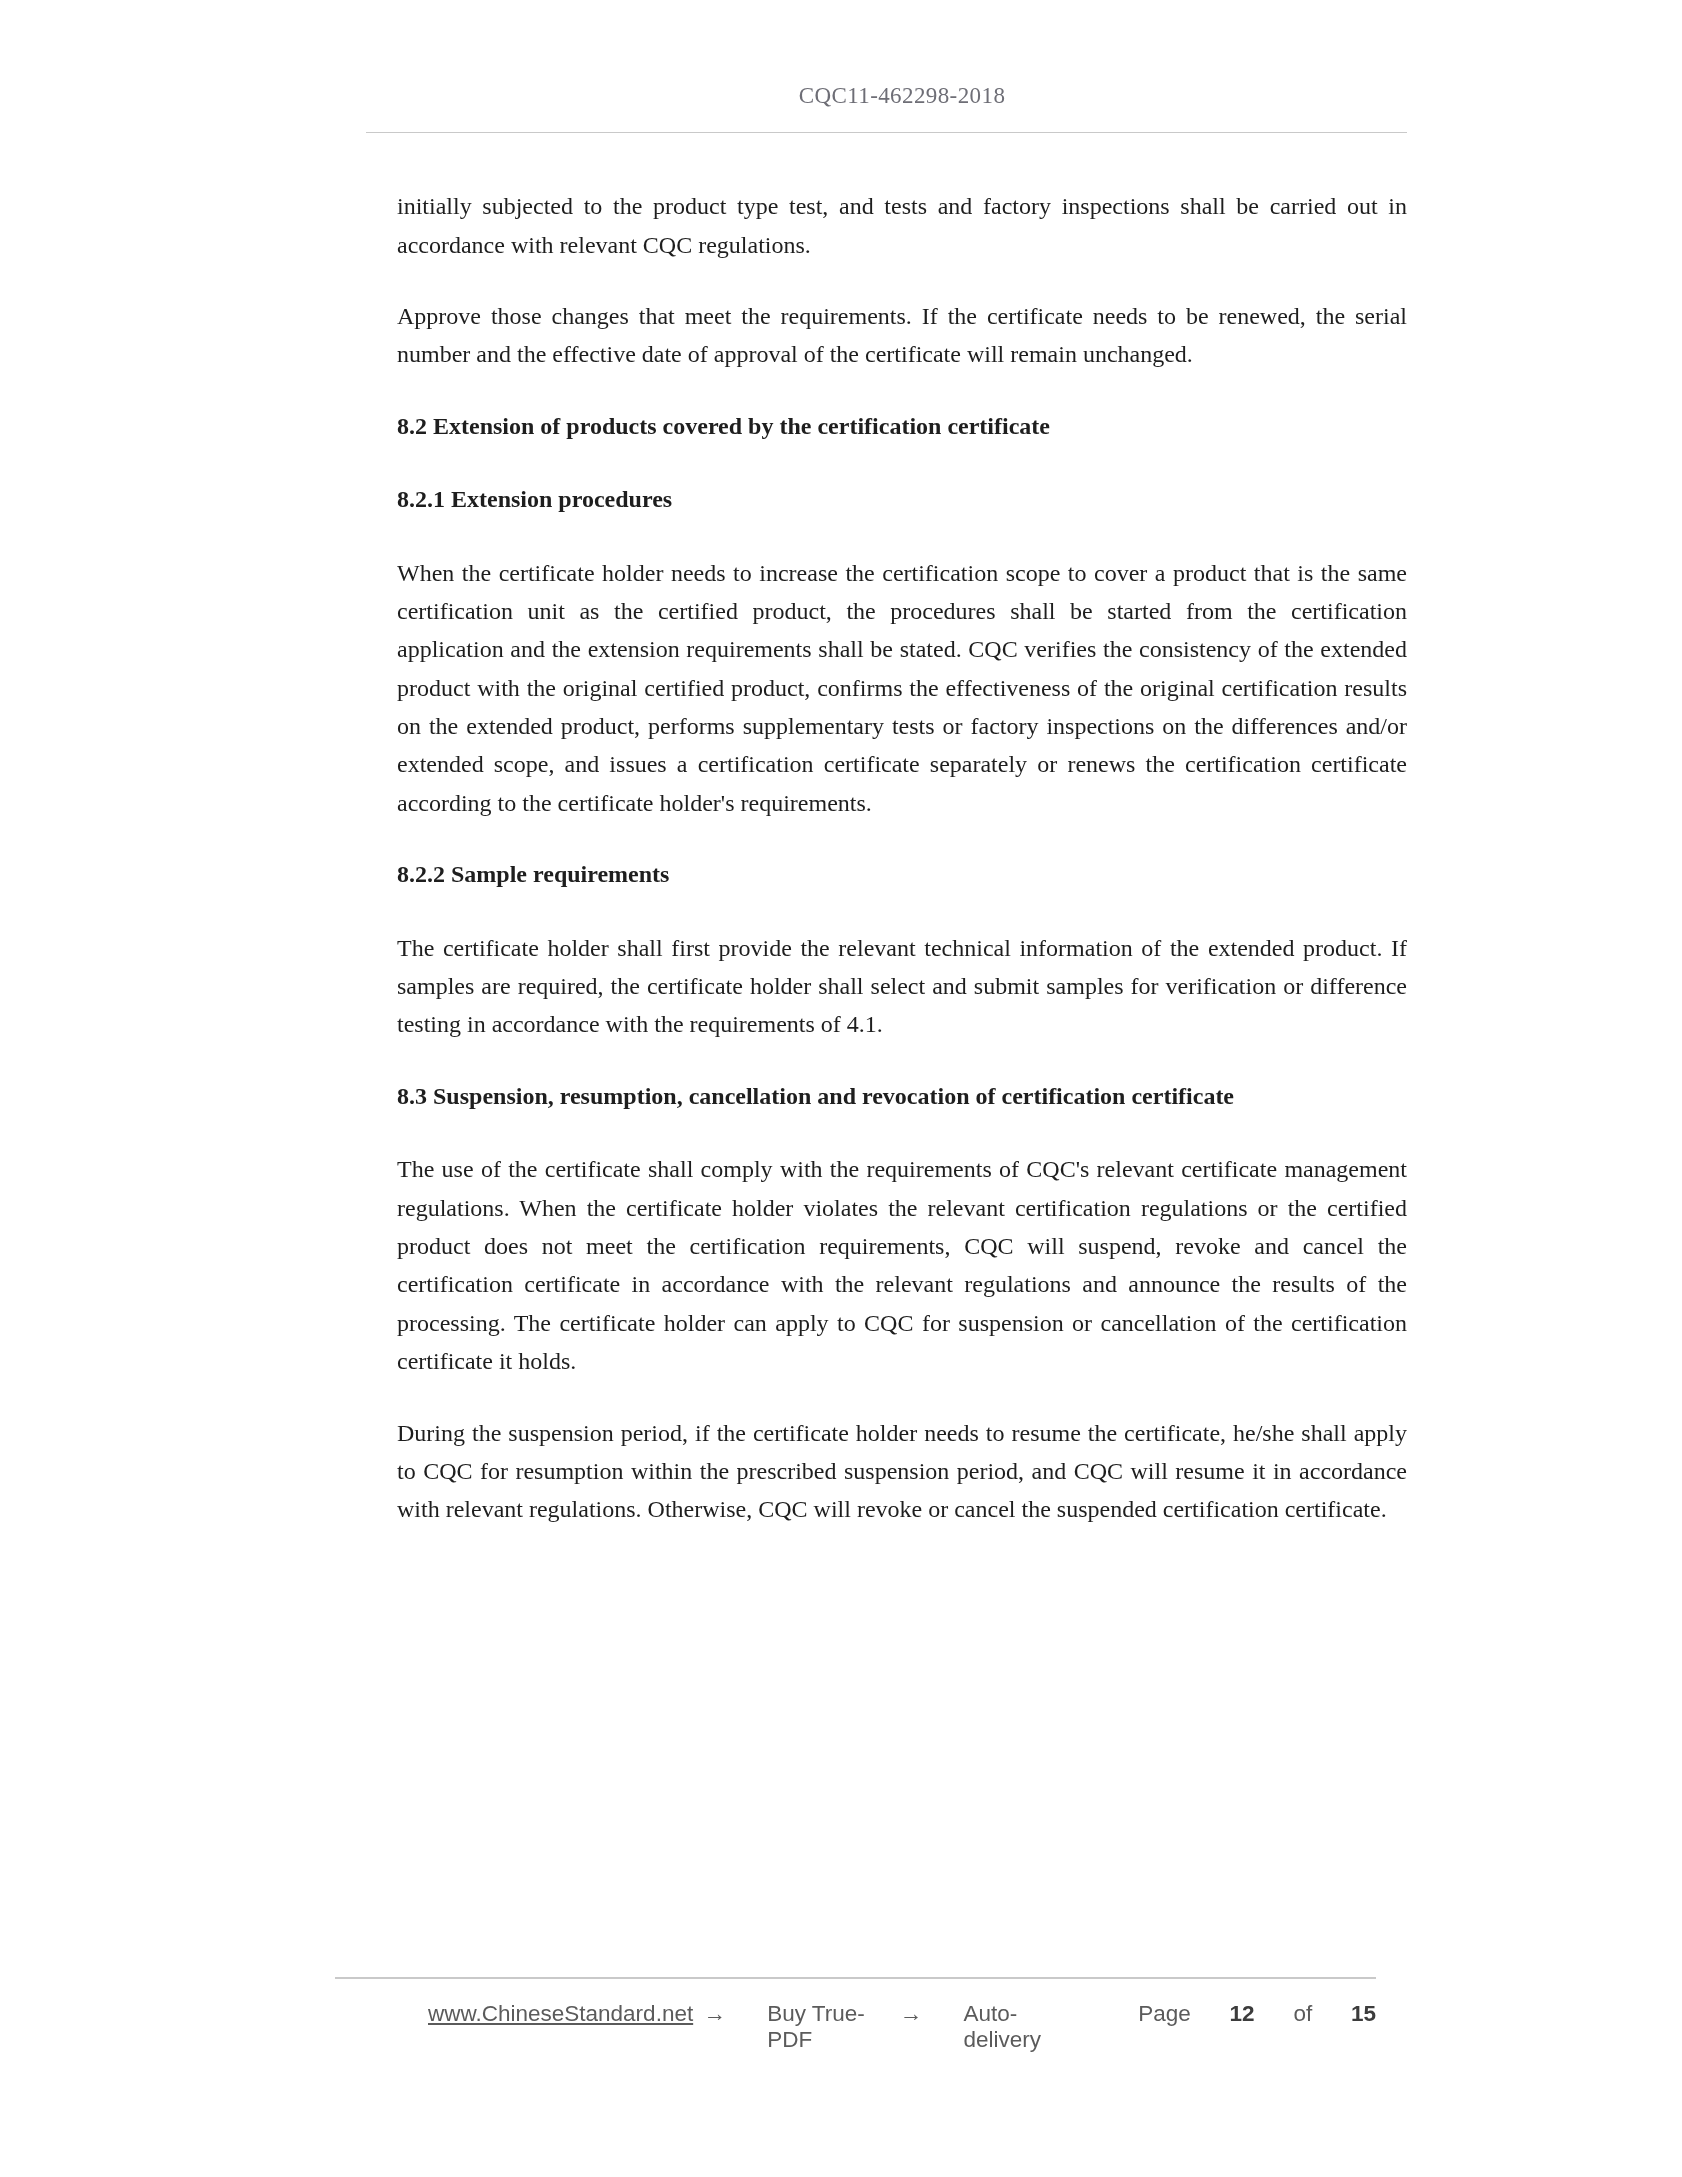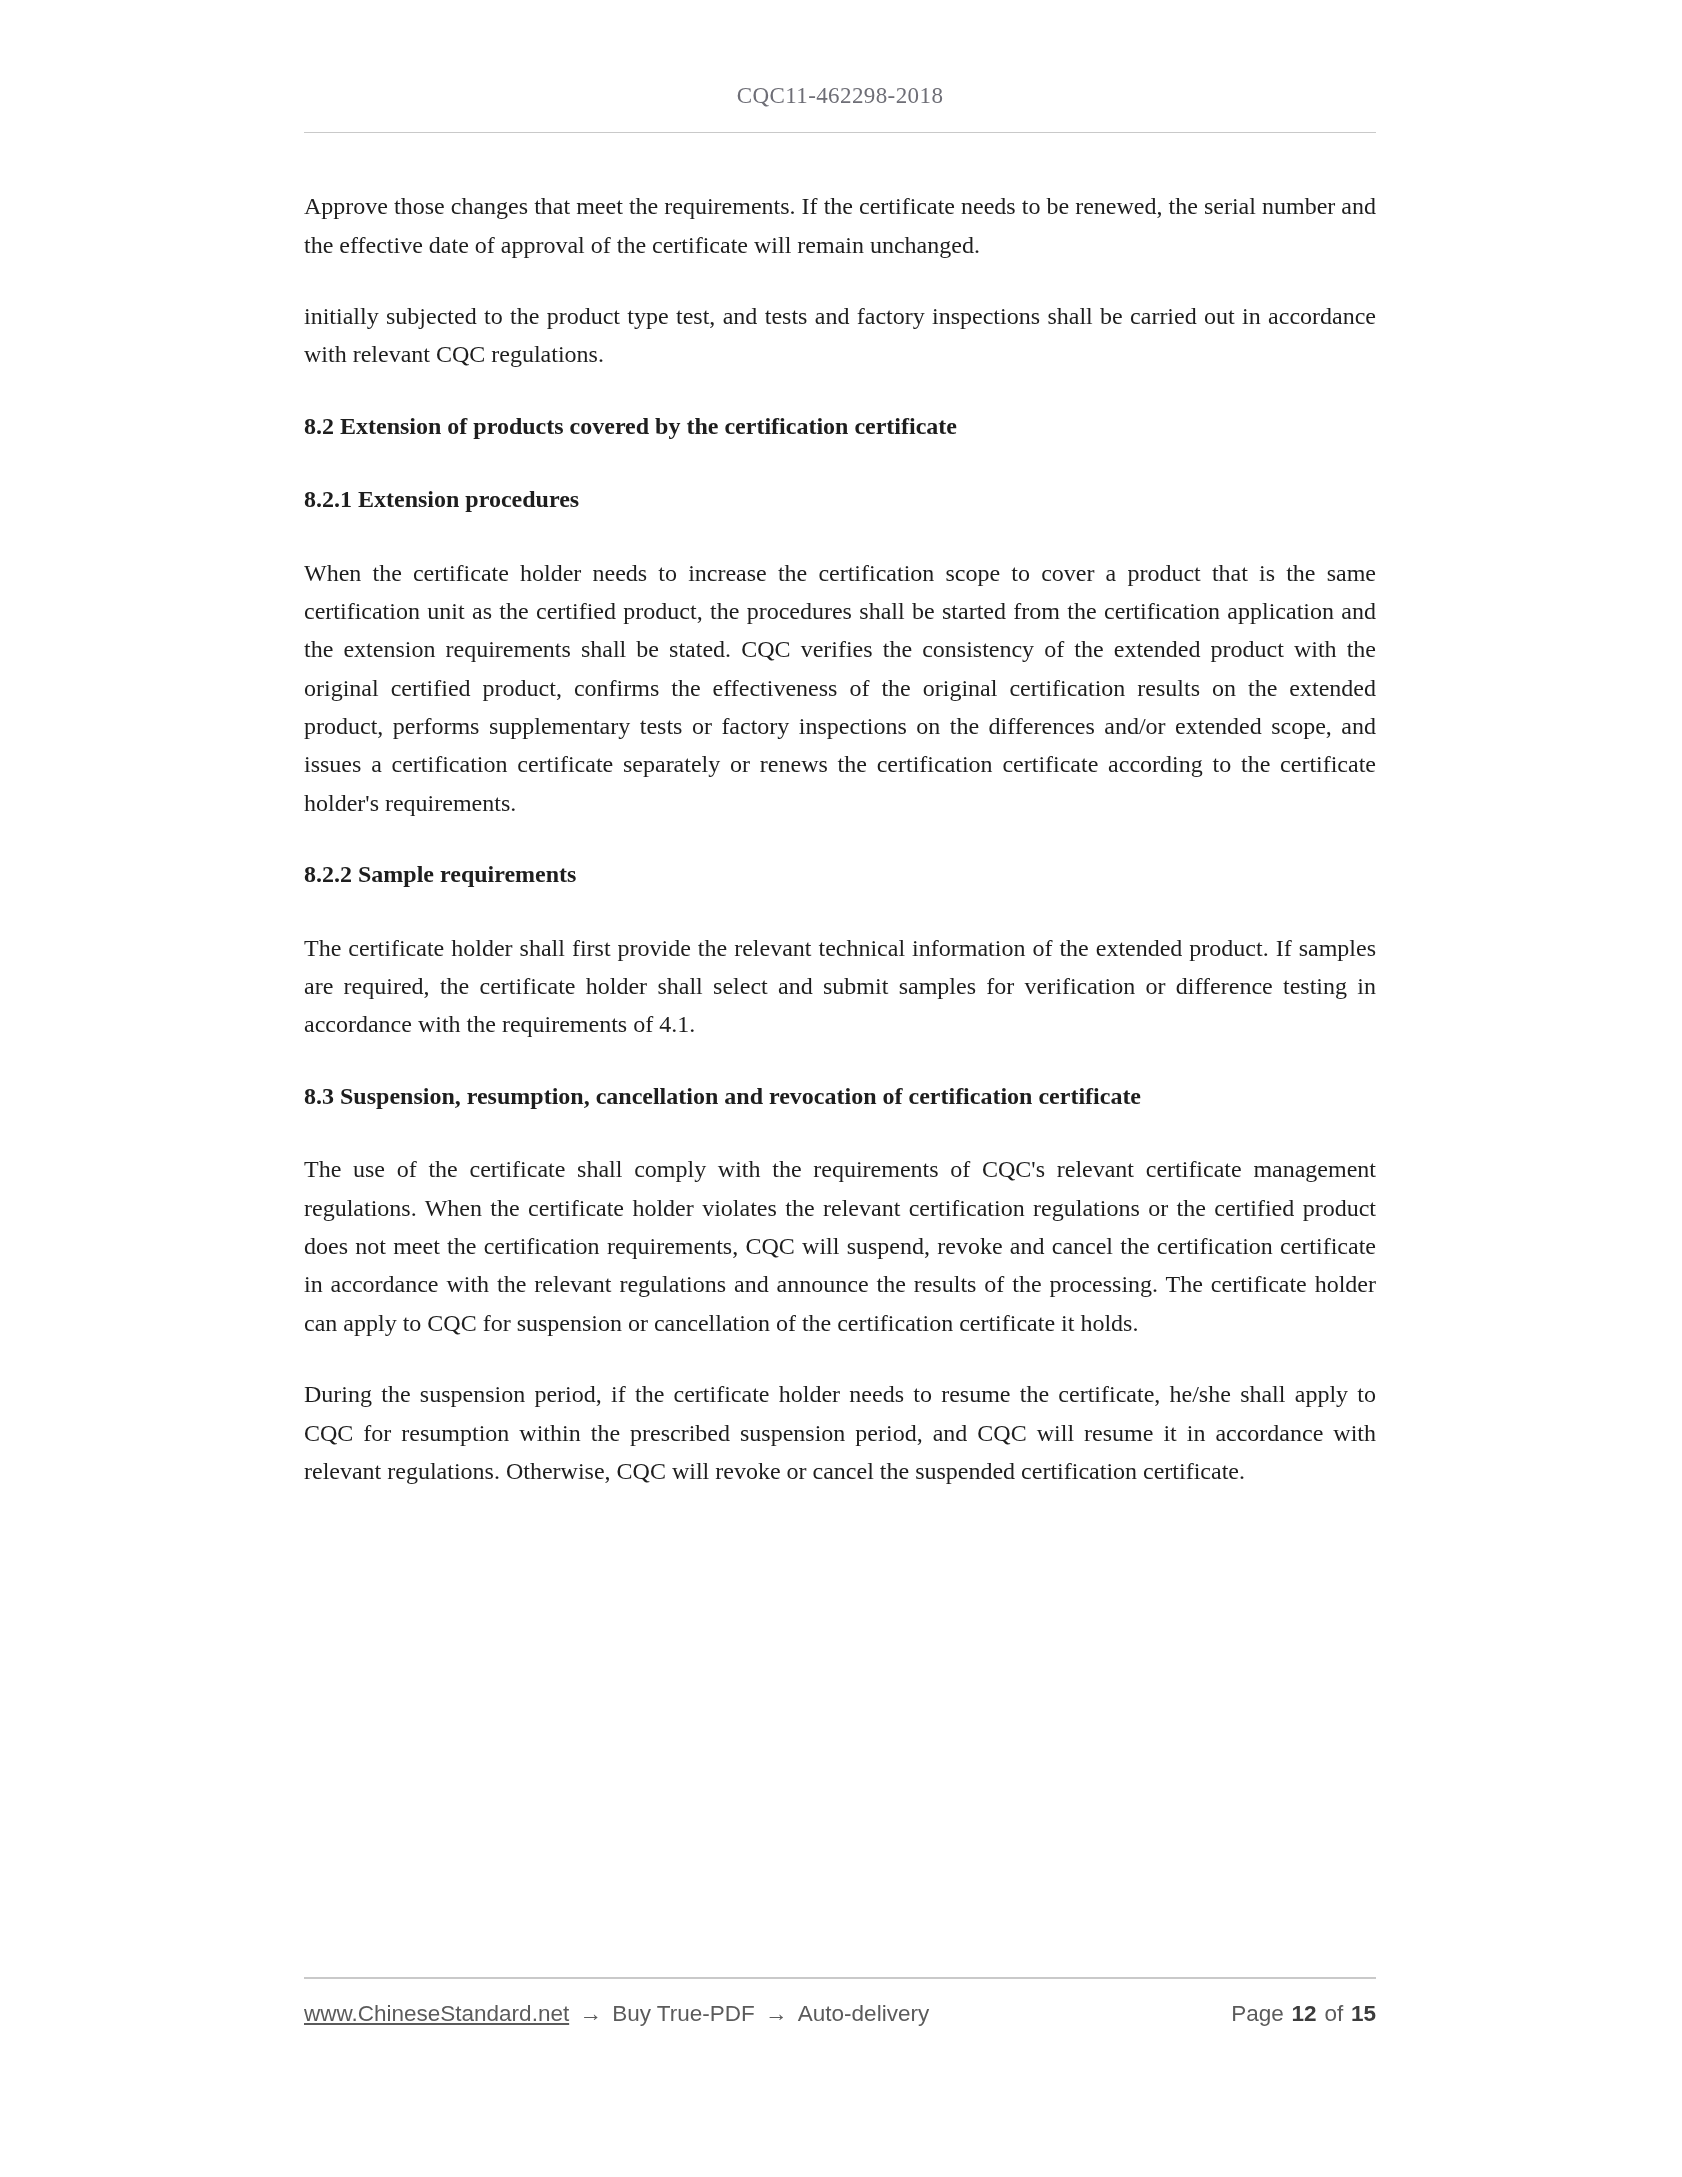--- a/index.html
+++ b/index.html
@@ -1,15 +1,15 @@
 <!DOCTYPE html>
 <html style="font-size:14px"><head>
 <meta charset="utf-8">
 <style>
-  * { box-sizing: border-box; }
+  * { box-sizing: border-box; padding-left: 31px; }
   html, body { margin: 0; padding: 0; background: #ffffff; }
   .page {
     position: relative;
     width: 1683px;
     height: 2177px;
     background: #ffffff;
     font-family: "Liberation Serif", serif;
     color: #1e1e1e;
     overflow: hidden;
   }
@@ -80,22 +80,22 @@
 <body>
 
 <div class="page">
 
   <header class="doc-header content-col">
     <div class="doc-number">CQC11-462298-2018</div>
     <div class="header-rule"></div>
   </header>
 
   <main class="doc-body content-col">
+    <p>initially subjected to the product type test, and tests and factory inspections shall be carried out in accordance with relevant CQC regulations.</p>
     <p>Approve those changes that meet the requirements. If the certificate needs to be renewed, the serial number and the effective date of approval of the certificate will remain unchanged.</p>
-    <p>initially subjected to the product type test, and tests and factory inspections shall be carried out in accordance with relevant CQC regulations.</p>
     <h2>8.2 Extension of products covered by the certification certificate</h2>
     <h3>8.2.1 Extension procedures</h3>
     <p>When the certificate holder needs to increase the certification scope to cover a product that is the same certification unit as the certified product, the procedures shall be started from the certification application and the extension requirements shall be stated. CQC verifies the consistency of the extended product with the original certified product, confirms the effectiveness of the original certification results on the extended product, performs supplementary tests or factory inspections on the differences and/or extended scope, and issues a certification certificate separately or renews the certification certificate according to the certificate holder's requirements.</p>
     <h3>8.2.2 Sample requirements</h3>
     <p>The certificate holder shall first provide the relevant technical information of the extended product. If samples are required, the certificate holder shall select and submit samples for verification or difference testing in accordance with the requirements of 4.1.</p>
     <h2>8.3 Suspension, resumption, cancellation and revocation of certification certificate</h2>
     <p>The use of the certificate shall comply with the requirements of CQC's relevant certificate management regulations. When the certificate holder violates the relevant certification regulations or the certified product does not meet the certification requirements, CQC will suspend, revoke and cancel the certification certificate in accordance with the relevant regulations and announce the results of the processing. The certificate holder can apply to CQC for suspension or cancellation of the certification certificate it holds.</p>
     <p>During the suspension period, if the certificate holder needs to resume the certificate, he/she shall apply to CQC for resumption within the prescribed suspension period, and CQC will resume it in accordance with relevant regulations. Otherwise, CQC will revoke or cancel the suspended certification certificate.</p>
   </main>
 

